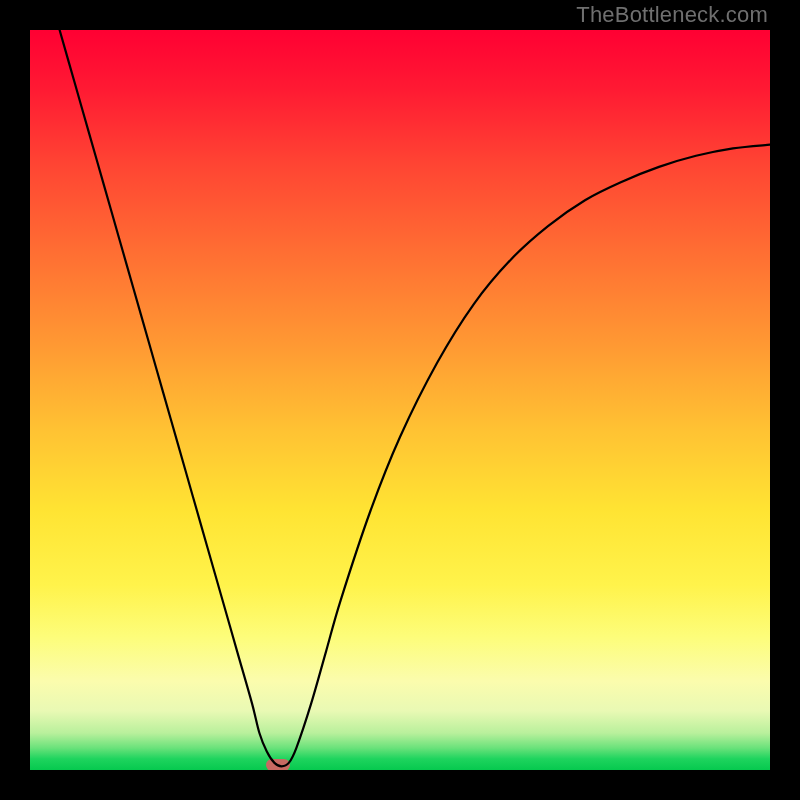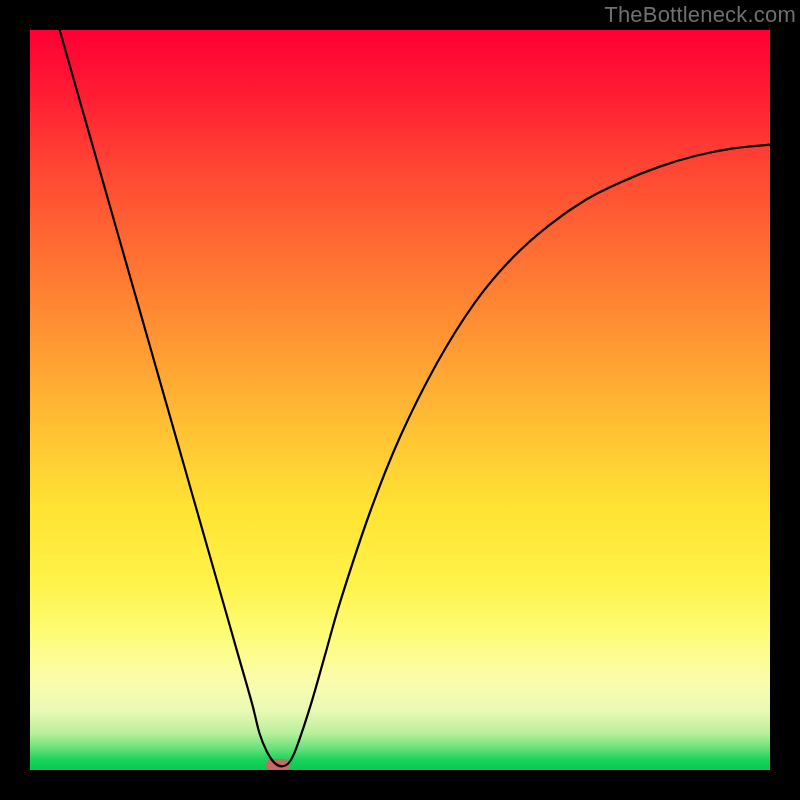--- a/index.html
+++ b/index.html
@@ -13,21 +13,21 @@
   }
   .frame {
     position: relative;
     width: 800px;
     height: 800px;
     background: #000;
   }
   .watermark {
     position: absolute;
     top: 2px;
-    right: 4px;
+    right: 32px;
     color: #6f6f6f;
     font-size: 22px;
     font-weight: 500;
     letter-spacing: 0.2px;
     z-index: 40;
     user-select: none;
   }
   .plot-area {
     position: absolute;
     left: 30px;

